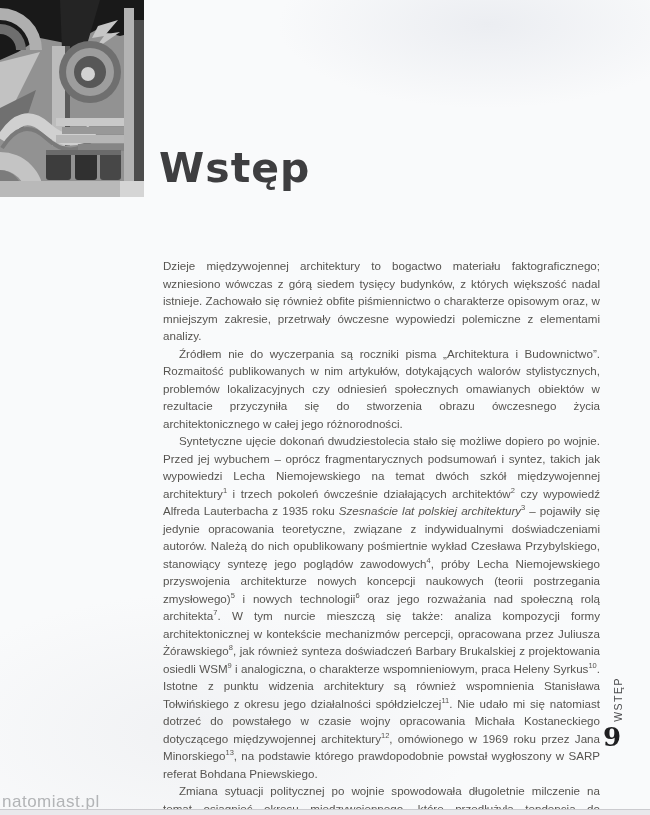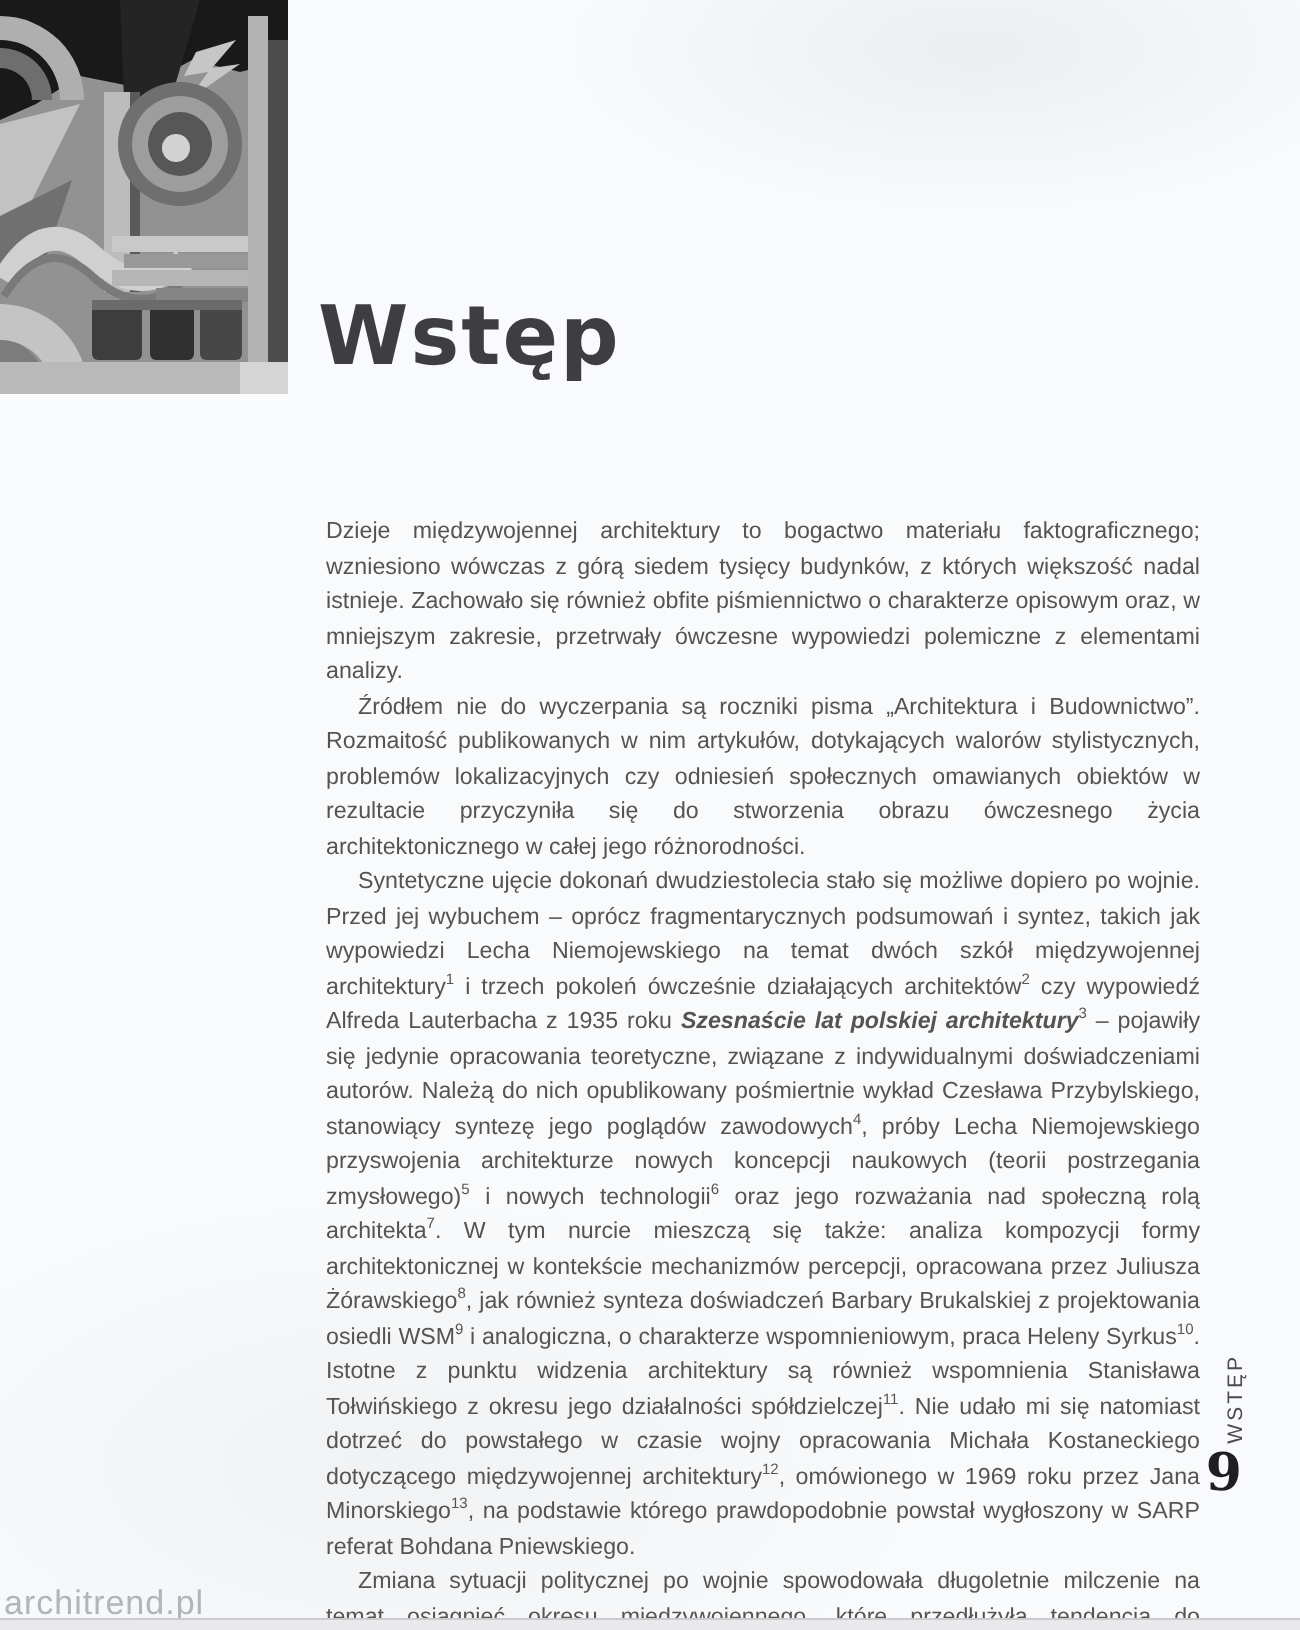--- a/index.html
+++ b/index.html
@@ -41,21 +41,21 @@
   .body-text {
     position: absolute; left: 163px; top: 257px;
     width: 437px;
     font-size: 11.6px;
     line-height: 17.5px;
     color: #565450;
     text-align: justify;
   }
   .body-text p { margin: 0; }
   .body-text p.indent { text-indent: 16px; }
-  .body-text em { font-style: italic; font-weight: bold; }
+  .body-text em { font-style: italic; }
   .body-text sup {
     font-size: 7.5px;
     line-height: 0;
     vertical-align: super;
   }
 
   .side-label {
     position: absolute;
     right: 26px; top: 677px;
     writing-mode: vertical-rl;
@@ -146,15 +146,15 @@
     <p class=""><span>Dzieje międzywojennej architektury to bogactwo materiału faktograficznego; wzniesiono wówczas z górą siedem tysięcy budynków, z których większość nadal istnieje. Zachowało się również obfite piśmiennictwo o charakterze opisowym oraz, w mniejszym zakresie, przetrwały ówczesne wypowiedzi polemiczne z elementami analizy.</span></p>
     <p class="indent"><span>Źródłem nie do wyczerpania są roczniki pisma „Architektura i Budownictwo”. Rozmaitość publikowanych w nim artykułów, dotykających walorów stylistycznych, problemów lokalizacyjnych czy odniesień społecznych omawianych obiektów w rezultacie przyczyniła się do stworzenia obrazu ówczesnego życia architektonicznego w całej jego różnorodności.</span></p>
     <p class="indent"><span>Syntetyczne ujęcie dokonań dwudziestolecia stało się możliwe dopiero po wojnie. Przed jej wybuchem – oprócz fragmentarycznych podsumowań i syntez, takich jak wypowiedzi Lecha Niemojewskiego na temat dwóch szkół międzywojennej architektury</span><sup>1</sup><span> i trzech pokoleń ówcześnie działających architektów</span><sup>2</sup><span> czy wypowiedź Alfreda Lauterbacha z 1935 roku </span><em>Szesnaście lat polskiej architektury</em><sup>3</sup><span> – pojawiły się jedynie opracowania teoretyczne, związane z indywidualnymi doświadczeniami autorów. Należą do nich opublikowany pośmiertnie wykład Czesława Przybylskiego, stanowiący syntezę jego poglądów zawodowych</span><sup>4</sup><span>, próby Lecha Niemojewskiego przyswojenia architekturze nowych koncepcji naukowych (teorii postrzegania zmysłowego)</span><sup>5</sup><span> i nowych technologii</span><sup>6</sup><span> oraz jego rozważania nad społeczną rolą architekta</span><sup>7</sup><span>. W tym nurcie mieszczą się także: analiza kompozycji formy architektonicznej w kontekście mechanizmów percepcji, opracowana przez Juliusza Żórawskiego</span><sup>8</sup><span>, jak również synteza doświadczeń Barbary Brukalskiej z projektowania osiedli WSM</span><sup>9</sup><span> i analogiczna, o charakterze wspomnieniowym, praca Heleny Syrkus</span><sup>10</sup><span>. Istotne z punktu widzenia architektury są również wspomnienia Stanisława Tołwińskiego z okresu jego działalności spółdzielczej</span><sup>11</sup><span>. Nie udało mi się natomiast dotrzeć do powstałego w czasie wojny opracowania Michała Kostaneckiego dotyczącego międzywojennej architektury</span><sup>12</sup><span>, omówionego w 1969 roku przez Jana Minorskiego</span><sup>13</sup><span>, na podstawie którego prawdopodobnie powstał wygłoszony w SARP referat Bohdana Pniewskiego.</span></p>
     <p class="indent"><span>Zmiana sytuacji politycznej po wojnie spowodowała długoletnie milczenie na temat osiągnięć okresu międzywojennego, które przedłużyła tendencja do utożsamiania rozwoju myśli architektonicznej z rozwojem awangardy funkcjonalistycznej. Wyłom w tej monopolistycznej wizji przyniosła działalność Andrzeja K. Olszewskiego, owocująca wieloma publikacjami</span></p>
   </div>
 
 <div class="side-label">WSTĘP</div>
 
 <div class="page-number">9</div>
 
-<div class="watermark">architrend.pl</div>
+<div class="watermark">natomiast.pl</div>
 
 <div class="scan-edge"></div>
 
 </body></html>

